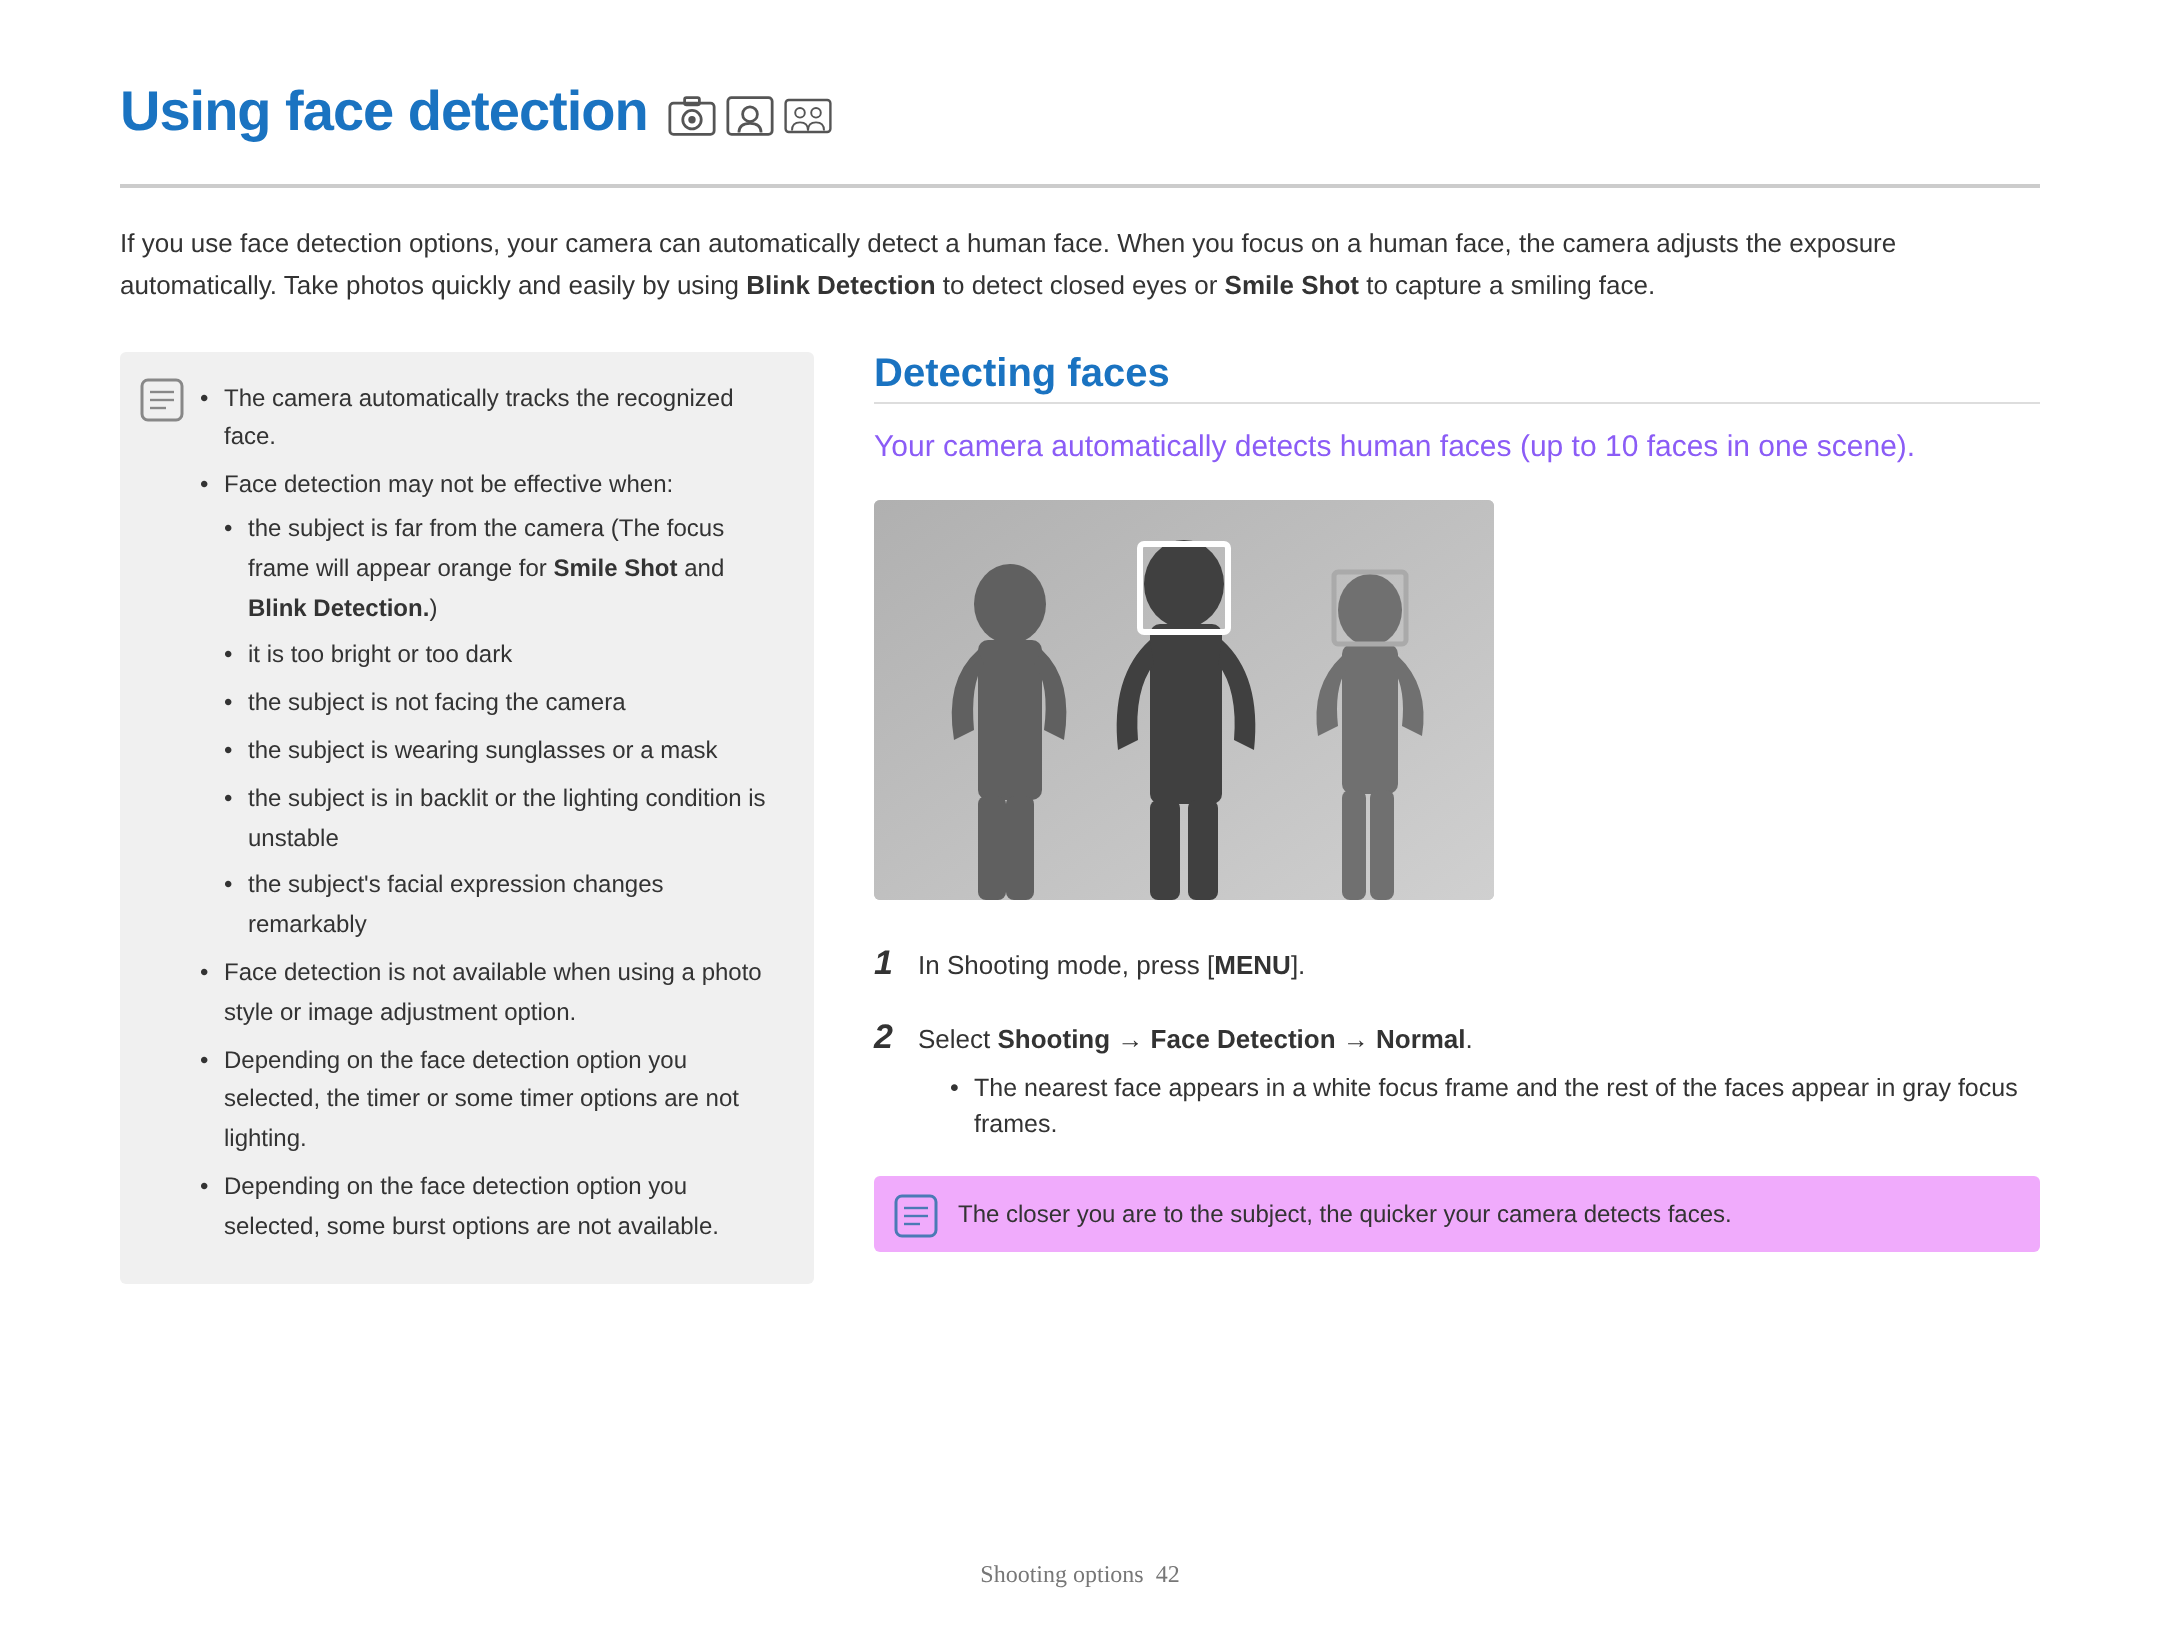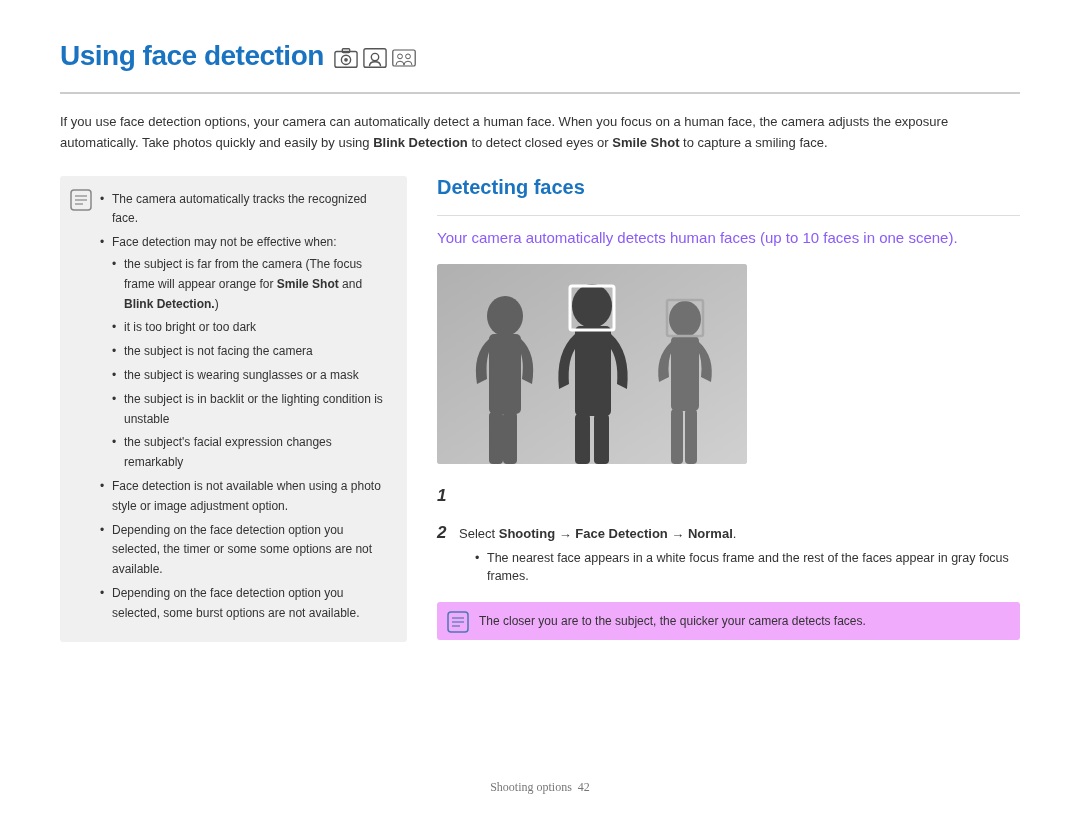--- a/index.html
+++ b/index.html
@@ -116,21 +116,21 @@
     
     .right-col {
       flex: 1;
     }
     .section-title {
       font-size: 20px;
       font-weight: bold;
       color: #1a73c1;
       margin-bottom: 10px;
       border-bottom: 1px solid #ddd;
-      padding-bottom: 16px;
+      padding-bottom: 2px;
     }
     .section-desc {
       font-size: 15px;
       line-height: 1.6;
       color: #8b5cf6;
       margin-bottom: 14px;
     }
     
     .face-image {
       width: 310px;
@@ -268,21 +268,21 @@
             <ul class="sub-list">
               <li>the subject is far from the camera (The focus frame will appear orange for <strong>Smile Shot</strong> and <strong>Blink Detection.</strong>)</li>
               <li>it is too bright or too dark</li>
               <li>the subject is not facing the camera</li>
               <li>the subject is wearing sunglasses or a mask</li>
               <li>the subject is in backlit or the lighting condition is unstable</li>
               <li>the subject's facial expression changes remarkably</li>
             </ul>
           </li>
           <li>Face detection is not available when using a photo style or image adjustment option.</li>
-          <li>Depending on the face detection option you selected, the timer or some some options are not available.</li>
+          <li>Depending on the face detection option you selected, the timer or some timer options are not lighting.</li>
           <li>Depending on the face detection option you selected, some burst options are not available.</li>
         </ul>
       </div>
     </div>
 
     <div class="right-col">
       <h2 class="section-title">Detecting faces</h2>
       <p class="section-desc">Your camera automatically detects human faces (up to 10 faces in one scene).</p>
 
       <div class="face-image">
@@ -330,20 +330,21 @@
 
           <rect x="133" y="22" width="44" height="44" rx="2" fill="none" stroke="white" stroke-width="3"></rect>
 
           <rect x="230" y="36" width="36" height="36" rx="2" fill="none" stroke="#aaaaaa" stroke-width="2.5"></rect>
         </svg>
       </div>
 
       <div class="steps">
         <div class="step">
           <span class="step-num">1</span>
+          <span class="step-text">In Shooting mode, press [<strong>MENU</strong>].</span>
         </div>
         <div class="step">
           <span class="step-num">2</span>
           <div style="flex:1;">
             <span class="step-text">Select <strong>Shooting → Face Detection → Normal</strong>.</span>
             <ul class="step-sub-list">
               <li>The nearest face appears in a white focus frame and the rest of the faces appear in gray focus frames.</li>
             </ul>
           </div>
         </div>

